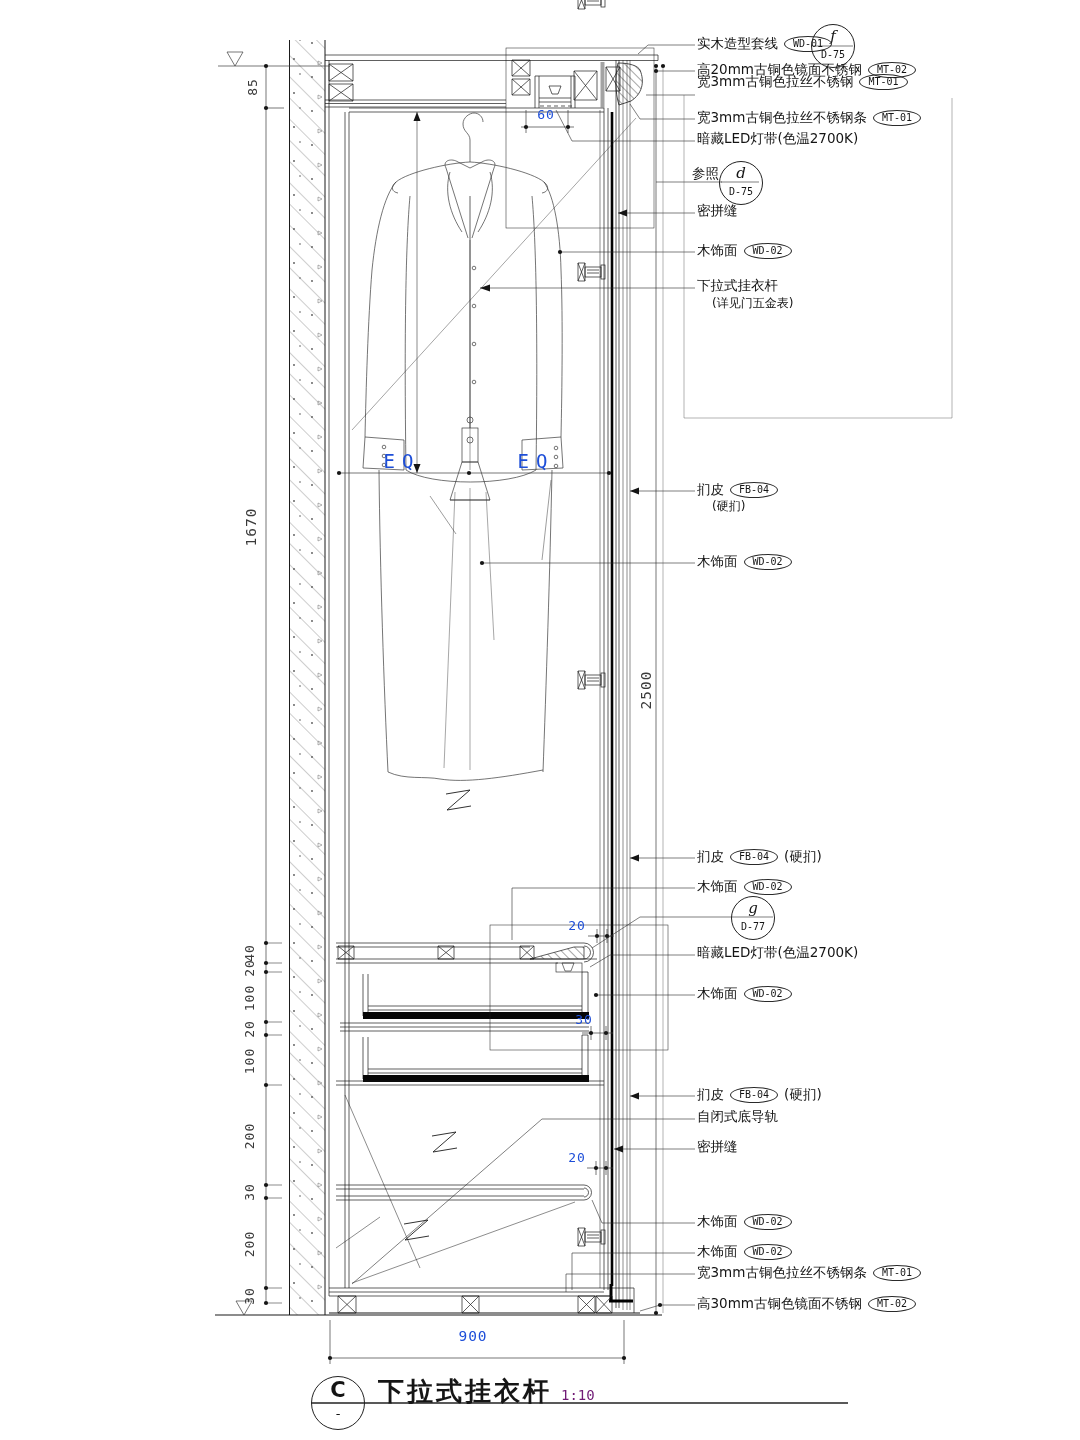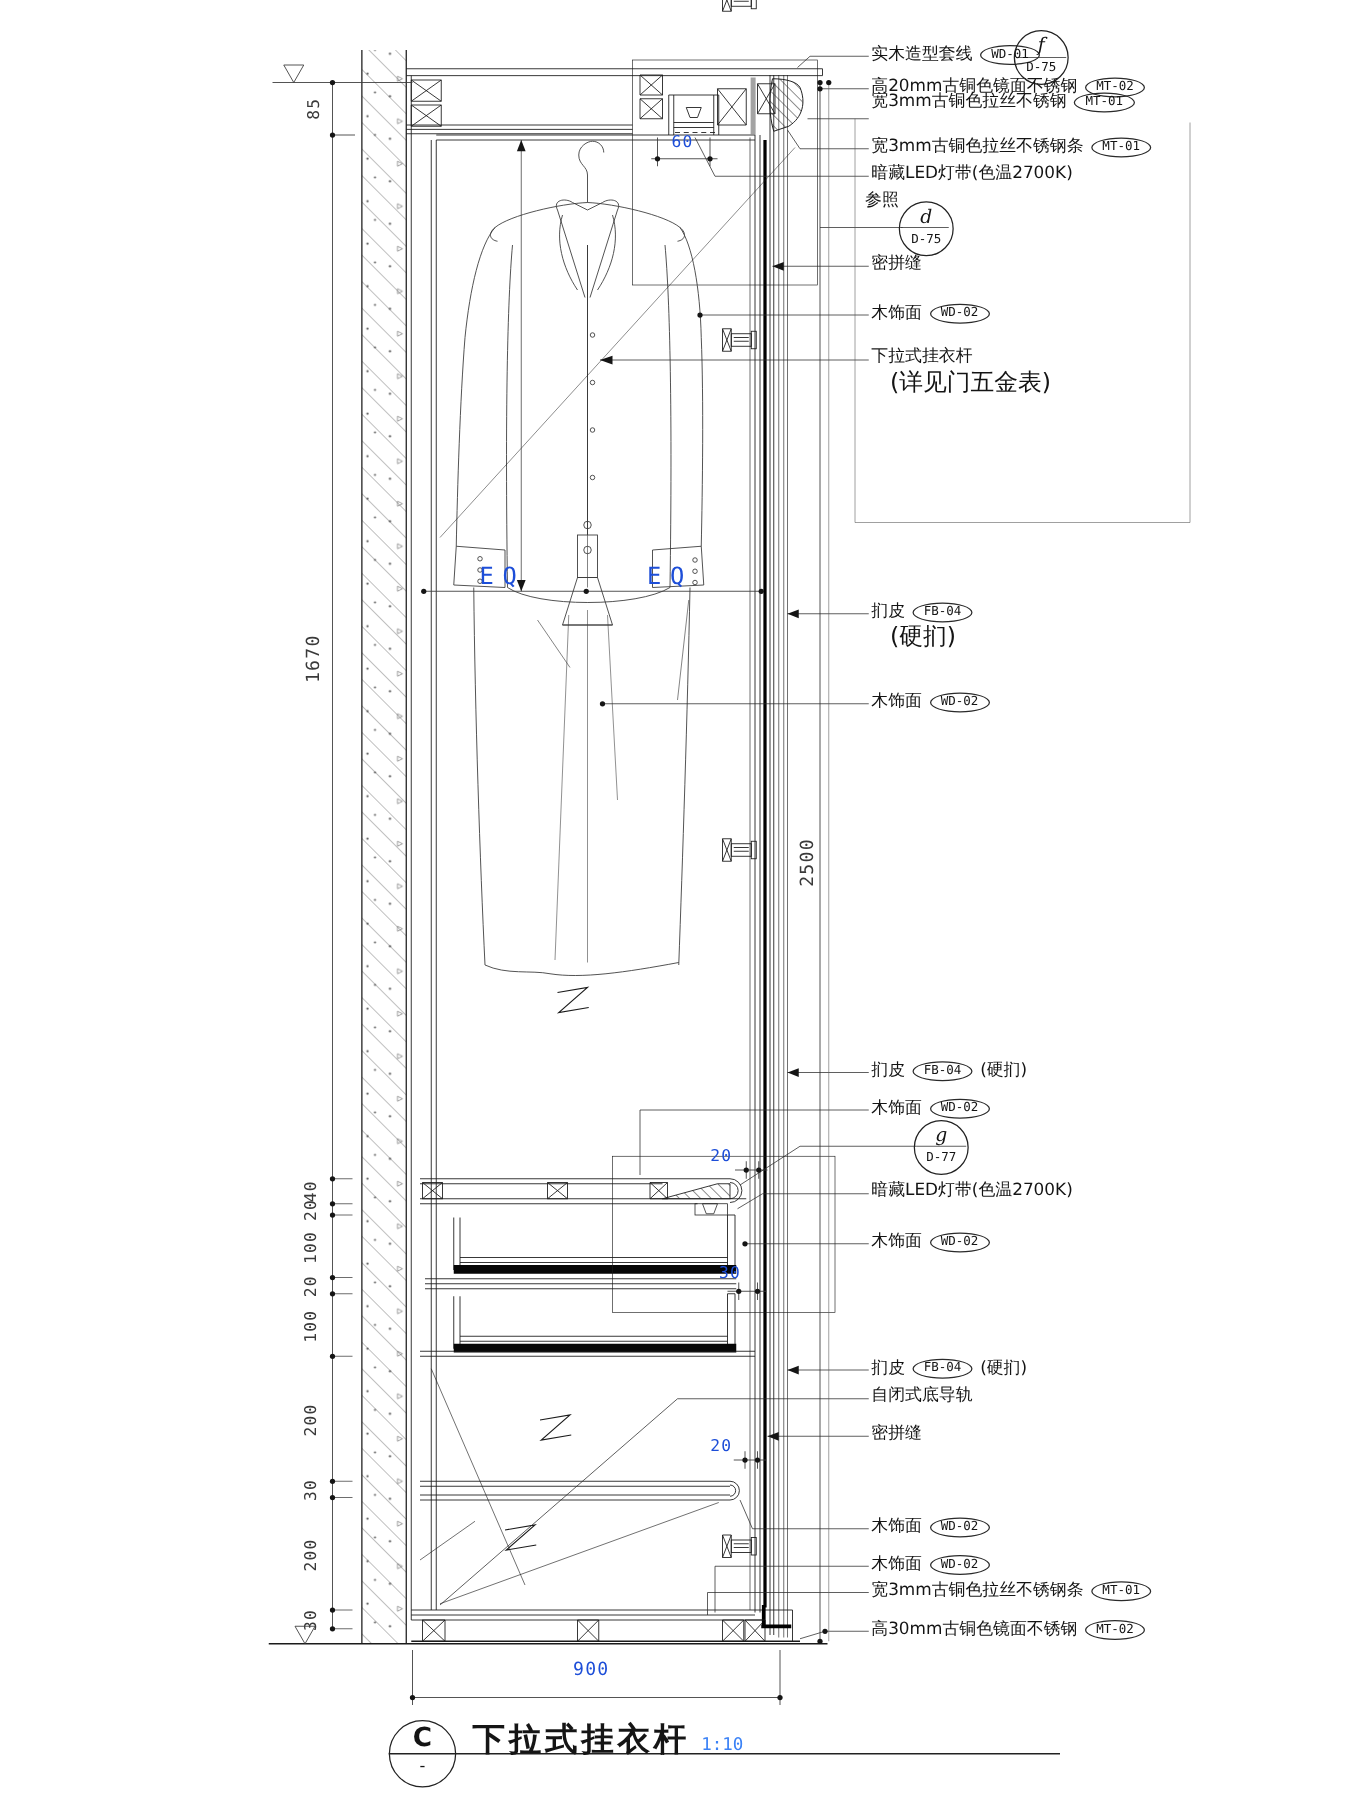--- a/index.html
+++ b/index.html
@@ -3,42 +3,42 @@
 <meta charset="utf-8">
 <style>
   html,body{margin:0;padding:0;background:#e8e8e8;}
   .canvas{position:relative;width:1080px;height:1440px;background:#ffffff;overflow:hidden;
           font-family:"DejaVu Sans",sans-serif;color:#141414;}
   svg.linework{position:absolute;left:0;top:0;}
   .callout{position:absolute;left:697px;display:flex;align-items:center;gap:6px;
            font-size:13.5px;line-height:1;white-space:nowrap;color:#141414;}
   .callout .code{font-family:"DejaVu Sans Mono",monospace;font-size:10px;letter-spacing:0;
            padding:2px 8px;border:1px solid #2a2a2a;border-radius:50%;color:#141414;background:transparent;}
-  .callout-sub{position:absolute;left:712px;font-size:19px;line-height:1;white-space:nowrap;color:#141414;text-align:center;}
+  .callout-sub{position:absolute;left:712px;font-size:12px;line-height:1;white-space:nowrap;color:#141414;text-align:center;}
   .vdim{position:absolute;transform:translate(-50%,-50%) rotate(-90deg);
         font-family:"DejaVu Sans Mono",monospace;font-size:13px;color:#3a3a3a;letter-spacing:1px;white-space:nowrap;}
   .hdim{position:absolute;transform:translate(-50%,-50%);
         font-family:"DejaVu Sans Mono",monospace;font-size:13px;color:#1d4ed8;letter-spacing:1px;white-space:nowrap;}
   .big{font-size:14.5px;}
   .eq{letter-spacing:7px;font-size:19px;}
   .balloon{position:absolute;width:42px;height:42px;border:1.2px solid #222;border-radius:50%;
            display:flex;flex-direction:column;background:transparent;}
   .b-top{flex:1;display:flex;align-items:flex-end;justify-content:center;
          font-family:"DejaVu Serif",serif;font-style:italic;font-size:15px;line-height:1;padding-bottom:2px;}
   .b-bot{flex:1;display:flex;align-items:flex-start;justify-content:center;
          font-family:"DejaVu Sans Mono",monospace;font-size:10px;padding-top:3px;letter-spacing:0;text-align:center;}
   .ref-prefix{position:absolute;font-size:13.5px;line-height:1;white-space:nowrap;color:#141414;}
   .title-circle{position:absolute;left:311px;top:1376px;width:52px;height:52px;border:1.4px solid #222;
            border-radius:50%;display:flex;flex-direction:column;background:transparent;}
   .t-top{flex:1;display:flex;align-items:flex-end;justify-content:center;font-size:21px;font-weight:700;
          line-height:1;padding-bottom:2px;}
   .t-bot{flex:1;display:flex;align-items:flex-start;justify-content:center;font-size:13px;padding-top:3px;}
   .title-row{position:absolute;left:378px;top:1374px;display:flex;align-items:baseline;gap:9px;}
   .title-name{font-size:26px;font-weight:600;letter-spacing:3px;color:#151515;}
-  .title-scale{font-size:14px;color:#3b82f6;font-family:"DejaVu Sans Mono",monospace;}
+  .title-scale{font-size:14px;color:#701a75;font-family:"DejaVu Sans Mono",monospace;}
 </style>
 </head>
 <body>
 
 <div class="canvas">
 
 <svg class="linework" width="1080" height="1440" viewBox="0 0 1080 1440">
   <defs>
     <pattern id="conc" width="15" height="15" patternUnits="userSpaceOnUse" patternTransform="rotate(-45)">
       <line x1="0" y1="0" x2="0" y2="15" stroke="#6f6f6f" stroke-width="0.7"></line>
@@ -353,21 +353,21 @@
 </div>
 <div class="callout" style="top:1296px">
   <span>高30mm古铜色镜面不锈钢</span>
   <span class="code">MT-02</span>
 </div>
 
 <div class="balloon" style="left:811px;top:24px">
   <div class="b-top">f</div>
   <div class="b-bot">D-75</div>
 </div>
-<div class="ref-prefix" style="left:692px;top:154px">参照</div>
+<div class="ref-prefix" style="left:692px;top:167px">参照</div>
 <div class="balloon" style="left:719px;top:161px">
   <div class="b-top">d</div>
   <div class="b-bot">D-75</div>
 </div>
 <div class="balloon" style="left:731px;top:896px">
   <div class="b-top">g</div>
   <div class="b-bot">D-77</div>
 </div>
 
 <div class="vdim" style="left:252px;top:87px">85</div>

